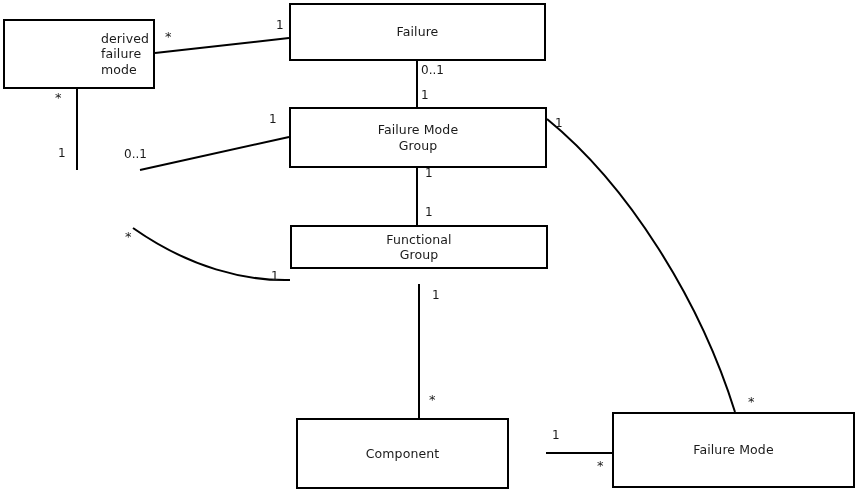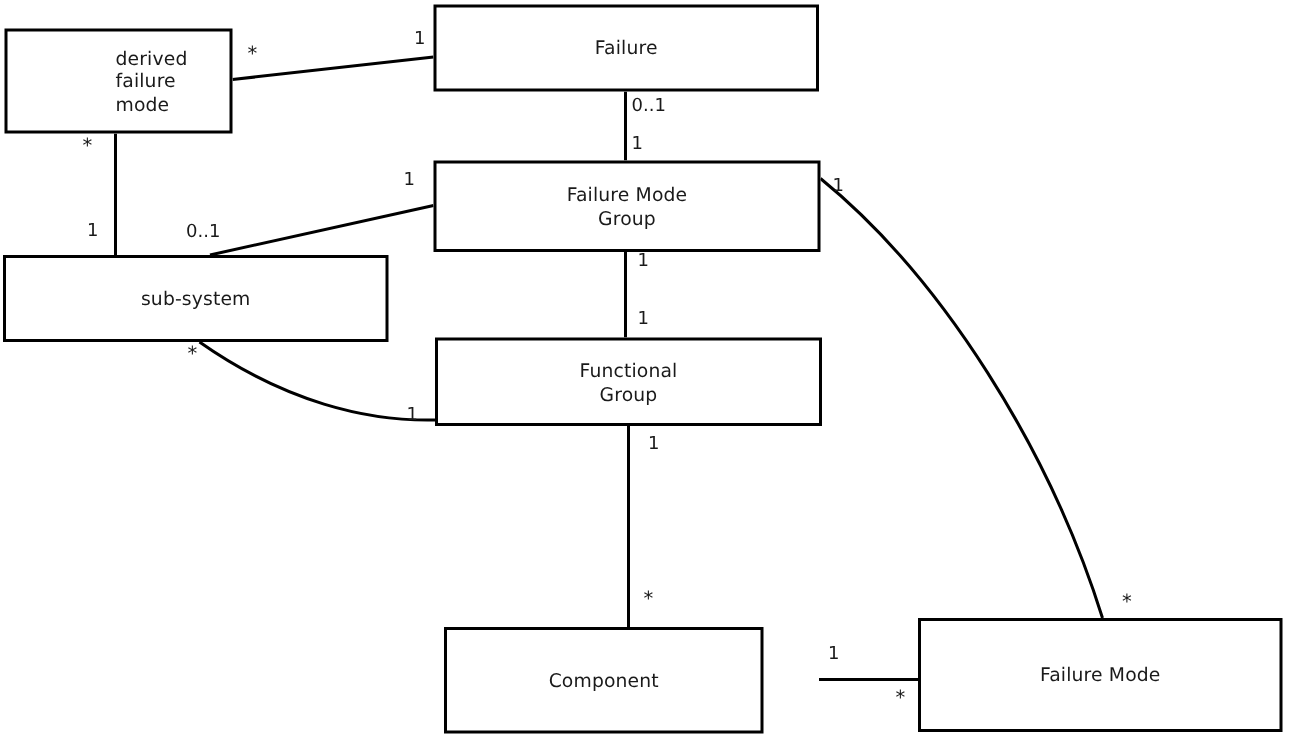--- a/index.html
+++ b/index.html
@@ -39,21 +39,21 @@
     text-align: center;
     white-space: pre-line;
     letter-spacing: 0.1px;
   }
   
   .uml-box.offset-label {
     justify-content: flex-start;
   }
   .uml-box.offset-label .uml-box-label {
     text-align: left;
-    padding-left: 72px;
+    padding-left: 96px;
   }
   .mult {
     position: absolute;
     font-size: 12px;
     line-height: 12px;
     color: #1a1a1a;
     z-index: 3;
     white-space: nowrap;
   }
   .mult.star {
@@ -87,25 +87,22 @@
 
   <div class="uml-box" style="left:289px; top:3px; width:257px; height:58px;">
     <div class="uml-box-label">Failure</div>
   </div>
 
   <div class="uml-box" style="left:289px; top:107px; width:258px; height:61px;">
     <div class="uml-box-label">Failure Mode
 Group</div>
   </div>
 
-  <div class="uml-box" style="left:2px; top:170px; width:257px; height:58px;">
-    <div class="uml-box-label">sub-system</div>
-  </div>
 
-  <div class="uml-box" style="left:290px; top:225px; width:258px; height:59px;">
+  <div class="uml-box" style="left:290px; top:225px; width:258px; height:44px;">
     <div class="uml-box-label">Functional
 Group</div>
   </div>
 
   <div class="uml-box" style="left:296px; top:418px; width:213px; height:71px;">
     <div class="uml-box-label">Component</div>
   </div>
 
   <div class="uml-box" style="left:612px; top:412px; width:243px; height:76px;">
     <div class="uml-box-label">Failure Mode</div>

